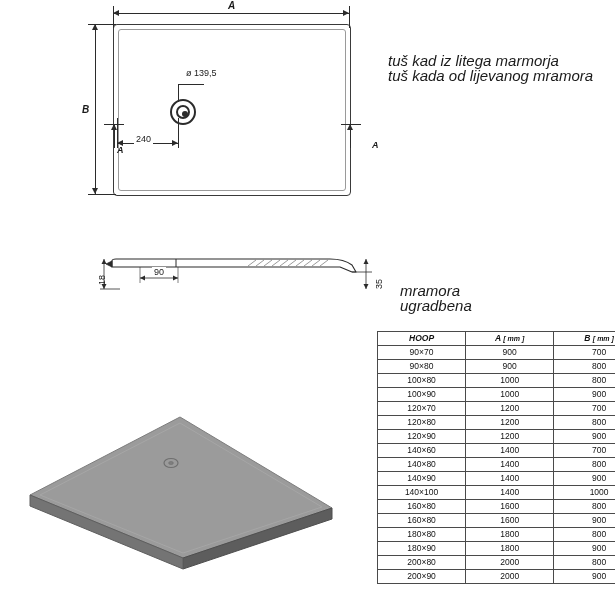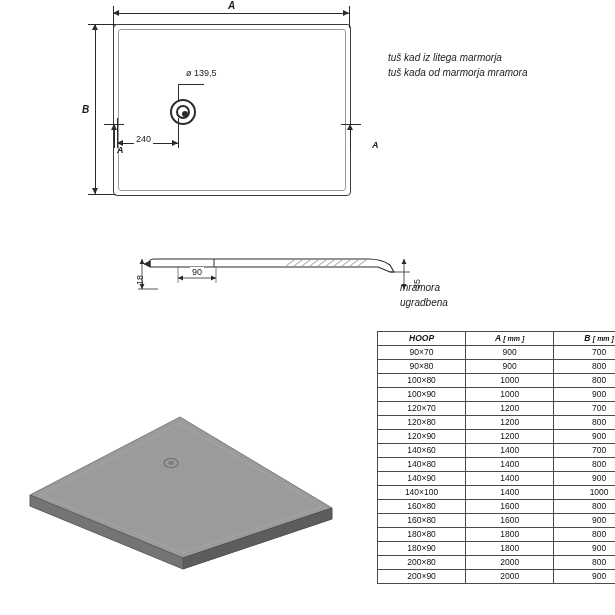--- a/index.html
+++ b/index.html
@@ -85,26 +85,26 @@
   .arrow-up, .arrow-down, .arrow-left, .arrow-right {
     position: absolute;
     width: 0; height: 0;
   }
   .arrow-left  { border-top: 3px solid transparent; border-bottom: 3px solid transparent; border-right: 6px solid #2b2b2b; }
   .arrow-right { border-top: 3px solid transparent; border-bottom: 3px solid transparent; border-left: 6px solid #2b2b2b; }
   .arrow-up    { border-left: 3px solid transparent; border-right: 3px solid transparent; border-bottom: 6px solid #2b2b2b; }
   .arrow-down  { border-left: 3px solid transparent; border-right: 3px solid transparent; border-top: 6px solid #2b2b2b; }
 
   
-  #section-view { left: 0; top: 245px; width: 380px; height: 80px; margin-left: 38px; }
+  #section-view { left: 0; top: 245px; width: 380px; height: 80px; }
 
   
   .note {
     position: absolute;
-    font-size: 10px;
+    font-size: 15px;
     font-style: italic;
     color: #1a1a1a;
     white-space: nowrap;
   }
 
   
   #tray3d {
     position: absolute;
     left: 20px;
     top: 380px;
@@ -187,21 +187,21 @@
     <div class="line hline" style="left:341px; top:124px; width:20px;"></div>
     <div class="line vline" style="left:114px; top:124px; height:24px;"></div>
     <div class="line vline" style="left:350px; top:124px; height:24px;"></div>
     <div class="arrow-up" style="left:111px; top:124px;"></div>
     <div class="arrow-up" style="left:347px; top:124px;"></div>
     <div class="label label-i" style="left:117px; top:145px; font-weight:bold;">A</div>
     <div class="label label-i" style="left:372px; top:140px; font-weight:bold;">A</div>
   </div>
 
   <div class="note" style="left:388px; top:52px;">tuš kad iz litega marmorja</div>
-  <div class="note" style="left:388px; top:67px;">tuš kada od marmorja mramora</div>
+  <div class="note" style="left:388px; top:67px;">tuš kada od lijevanog mramora</div>
 
   <div class="abs" id="section-view">
 
     <svg width="380" height="80" style="position:absolute; left:0; top:0;">
 
       <path d="M112,22 L112,16 Q112,14 116,14 L330,14 Q344,14 352,20 L356,27 L352,27
                L340,22 L128,22 Z" fill="#ffffff" stroke="#2b2b2b" stroke-width="1.1" stroke-linejoin="round"></path>
 
       <g stroke="#555" stroke-width="0.6">
         <line x1="248" y1="21" x2="256" y2="15"></line>

